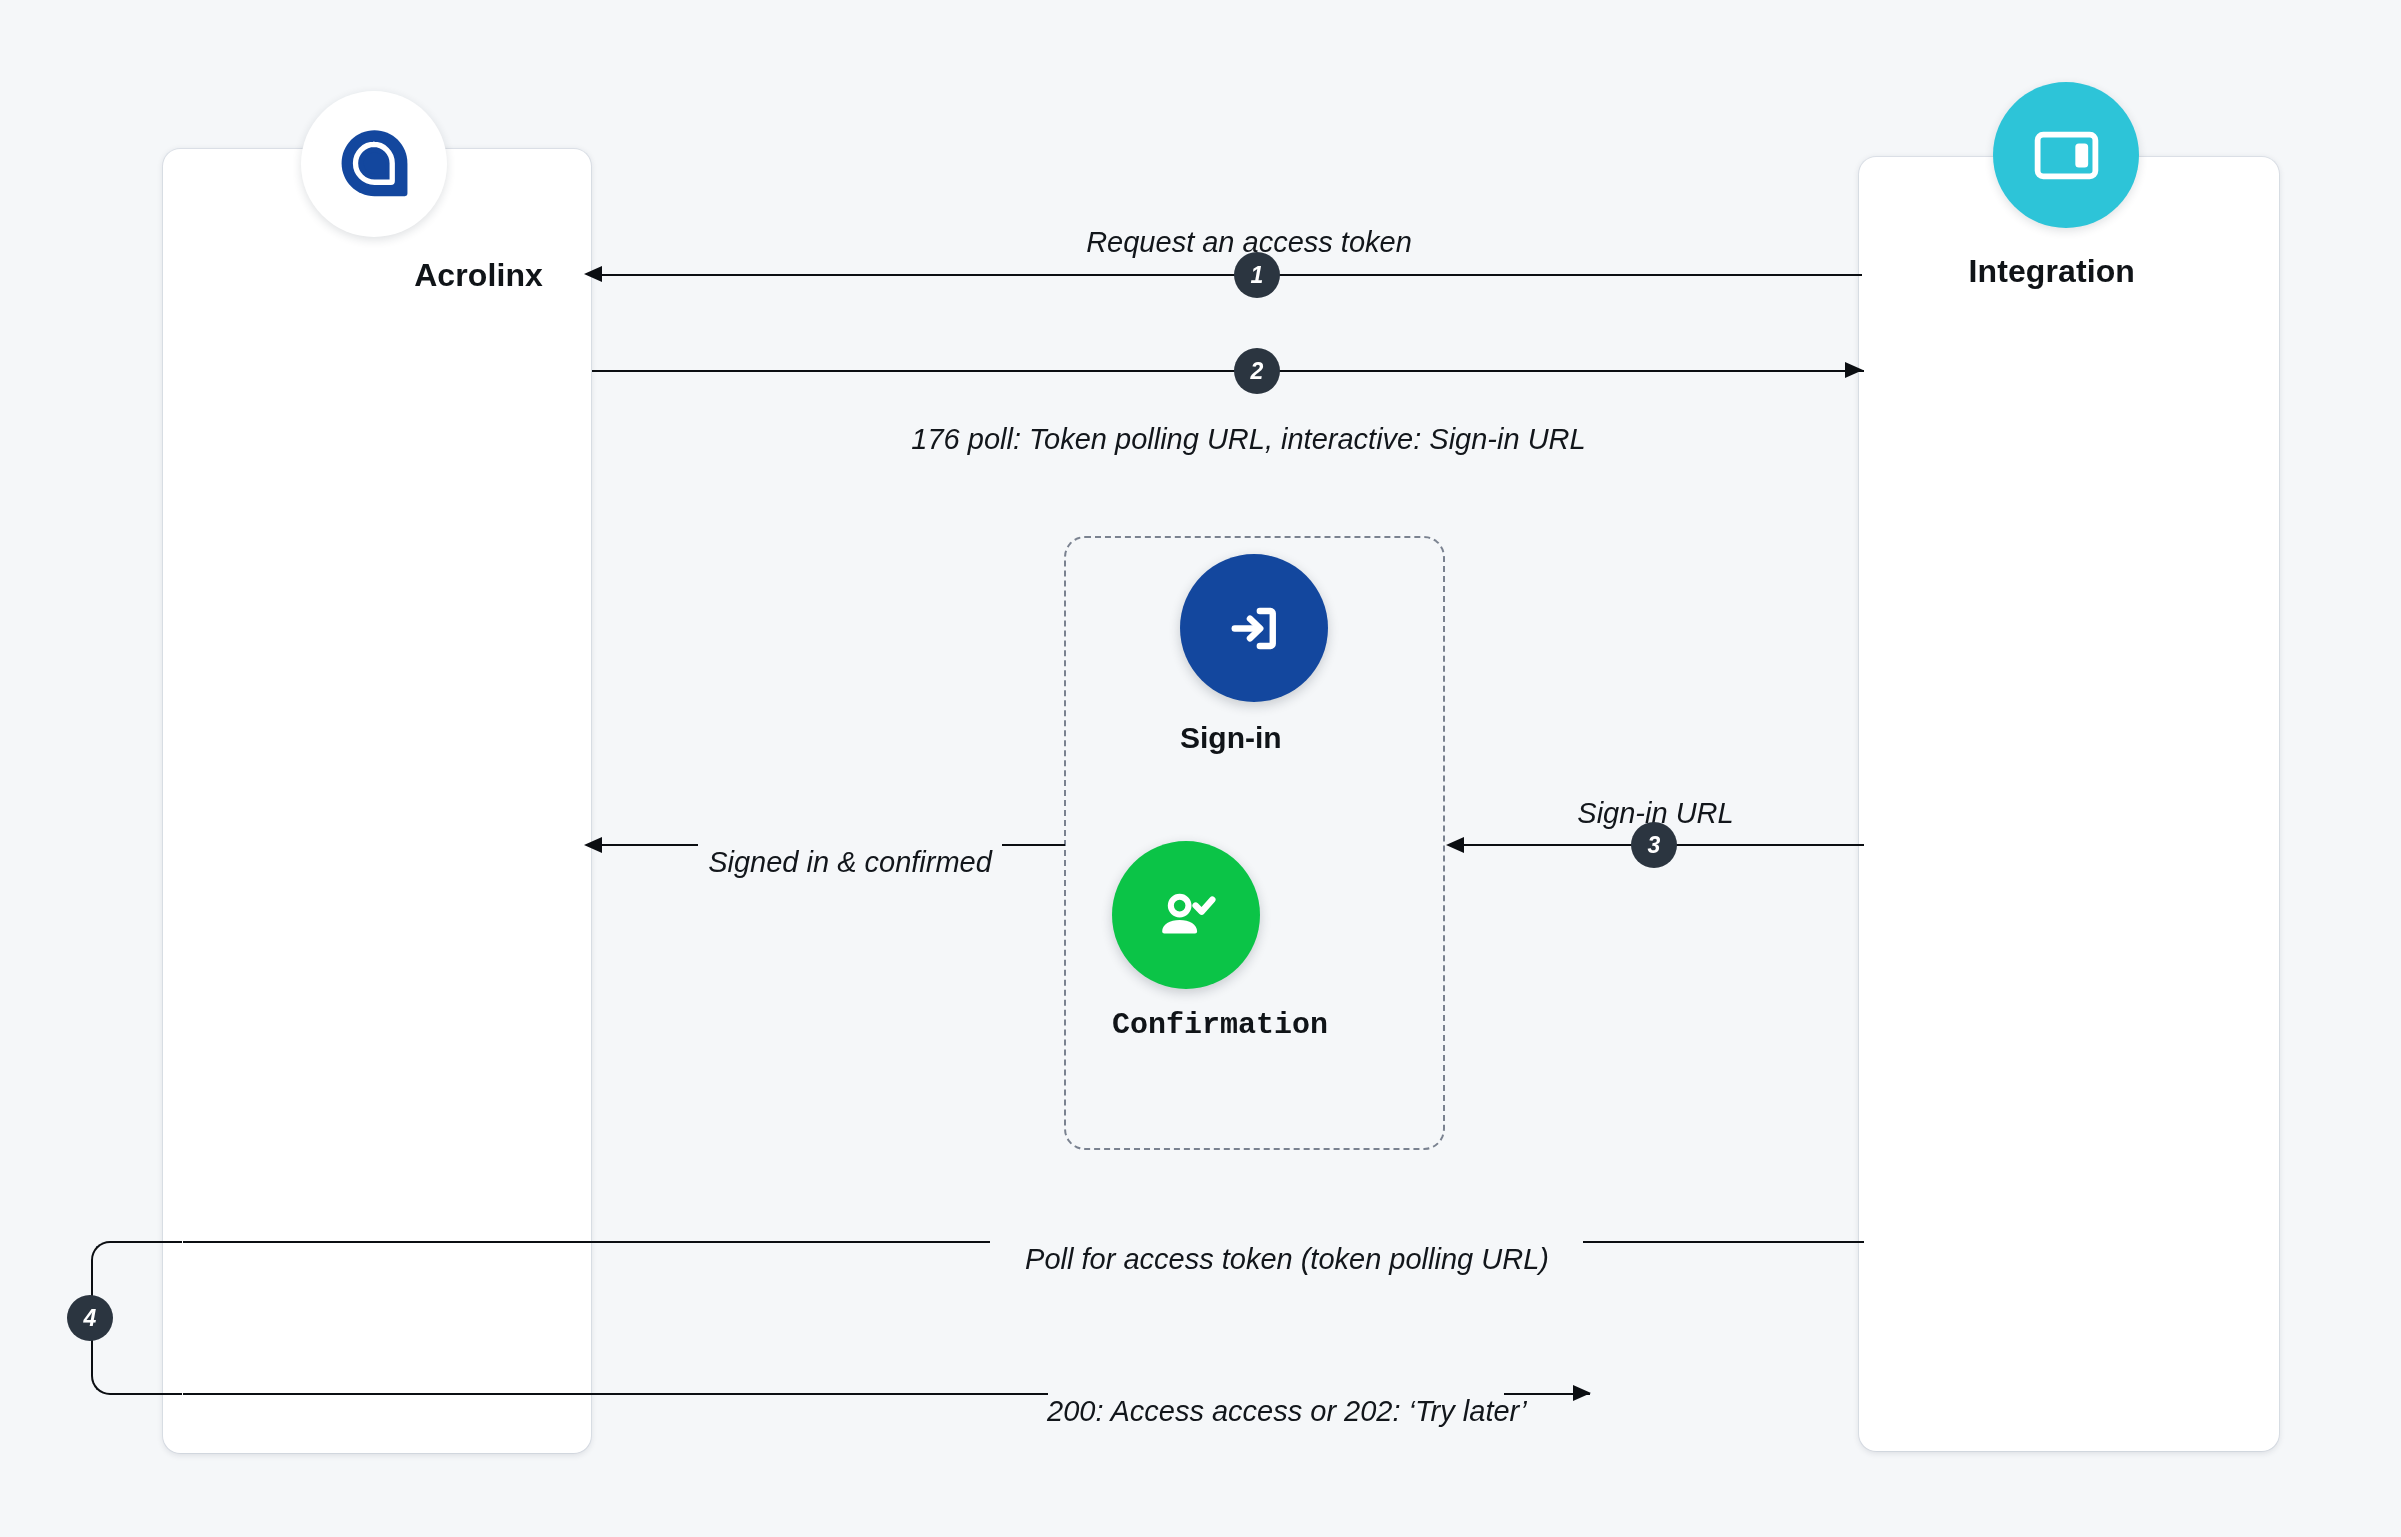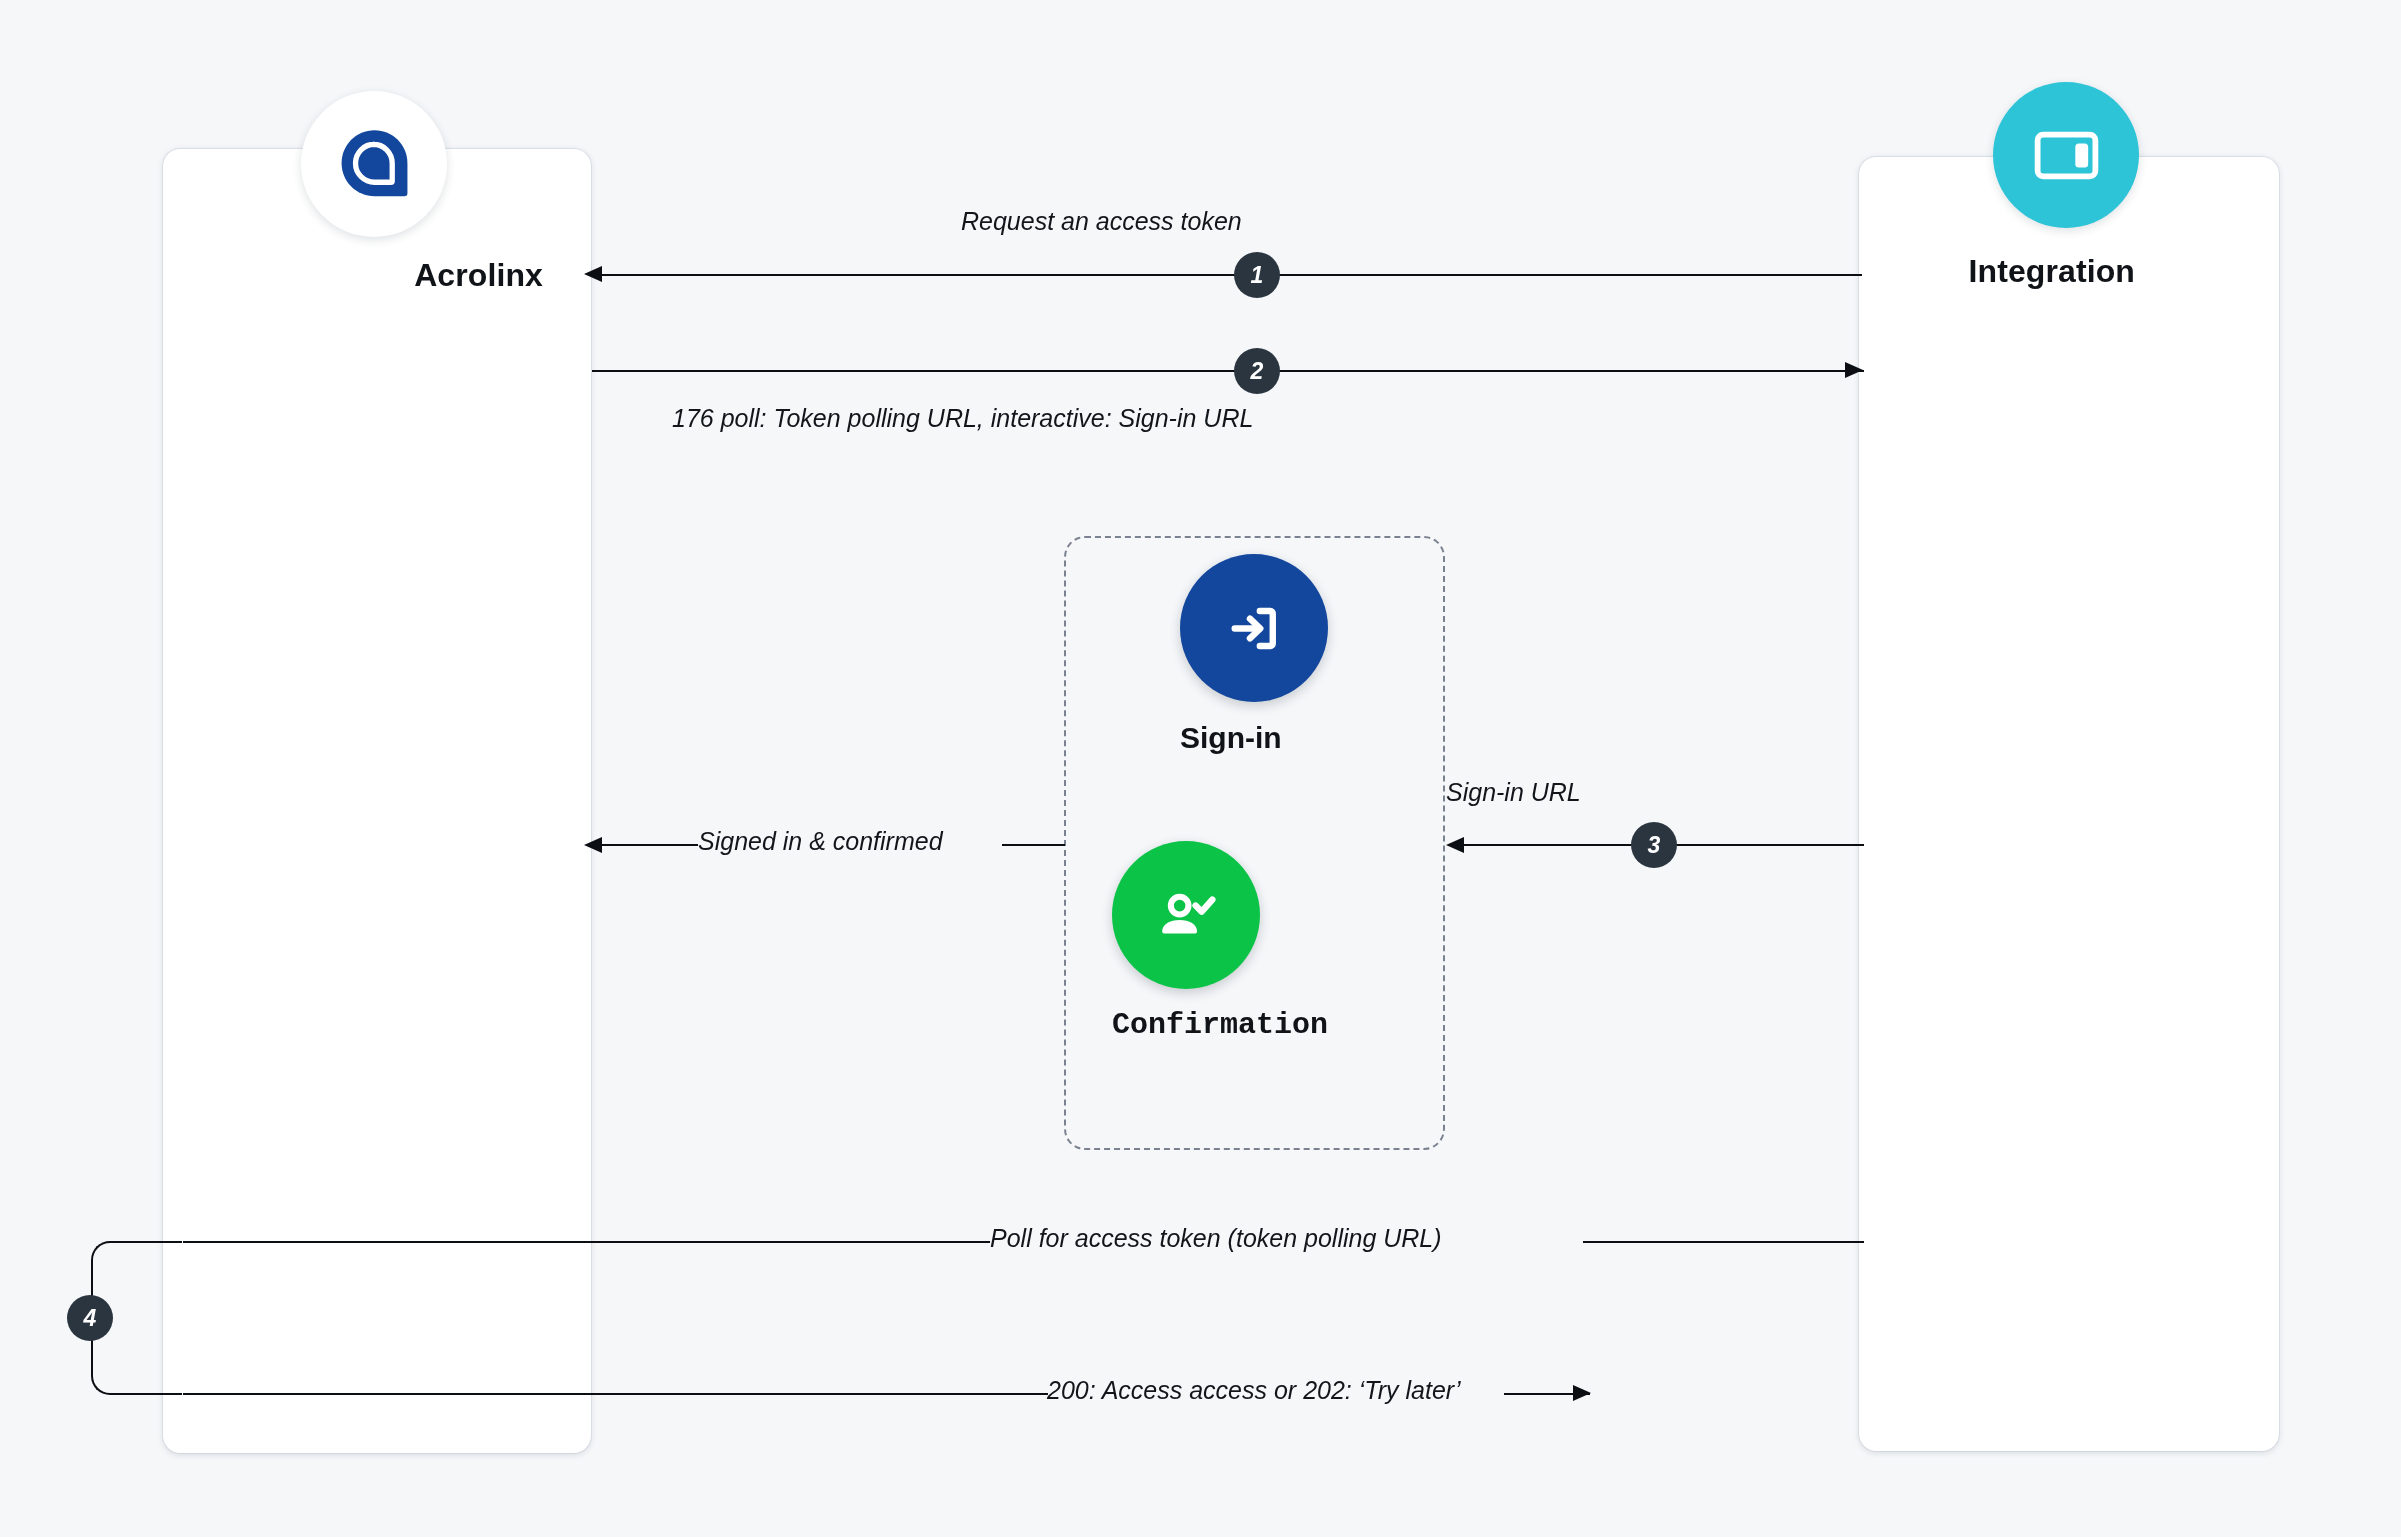--- a/index.html
+++ b/index.html
@@ -107,24 +107,26 @@
     border-right: 18px solid #0b0e12;
   }
   .arrow-right {
     border-top: 8.6px solid transparent;
     border-bottom: 8.6px solid transparent;
     border-left: 18px solid #0b0e12;
   }
 
   .edge-label {
     position: absolute;
-    font-size: 25px;
+    font-size: 29px;
     font-style: italic;
     color: #12161b;
     white-space: nowrap;
+    text-align: center;
+    margin-top: 19px;
   }
 
   .step-badge {
     position: absolute;
     width: 46px;
     height: 46px;
     border-radius: 50%;
     background: #2b3540;
     color: #ffffff;
     font-size: 23px;

